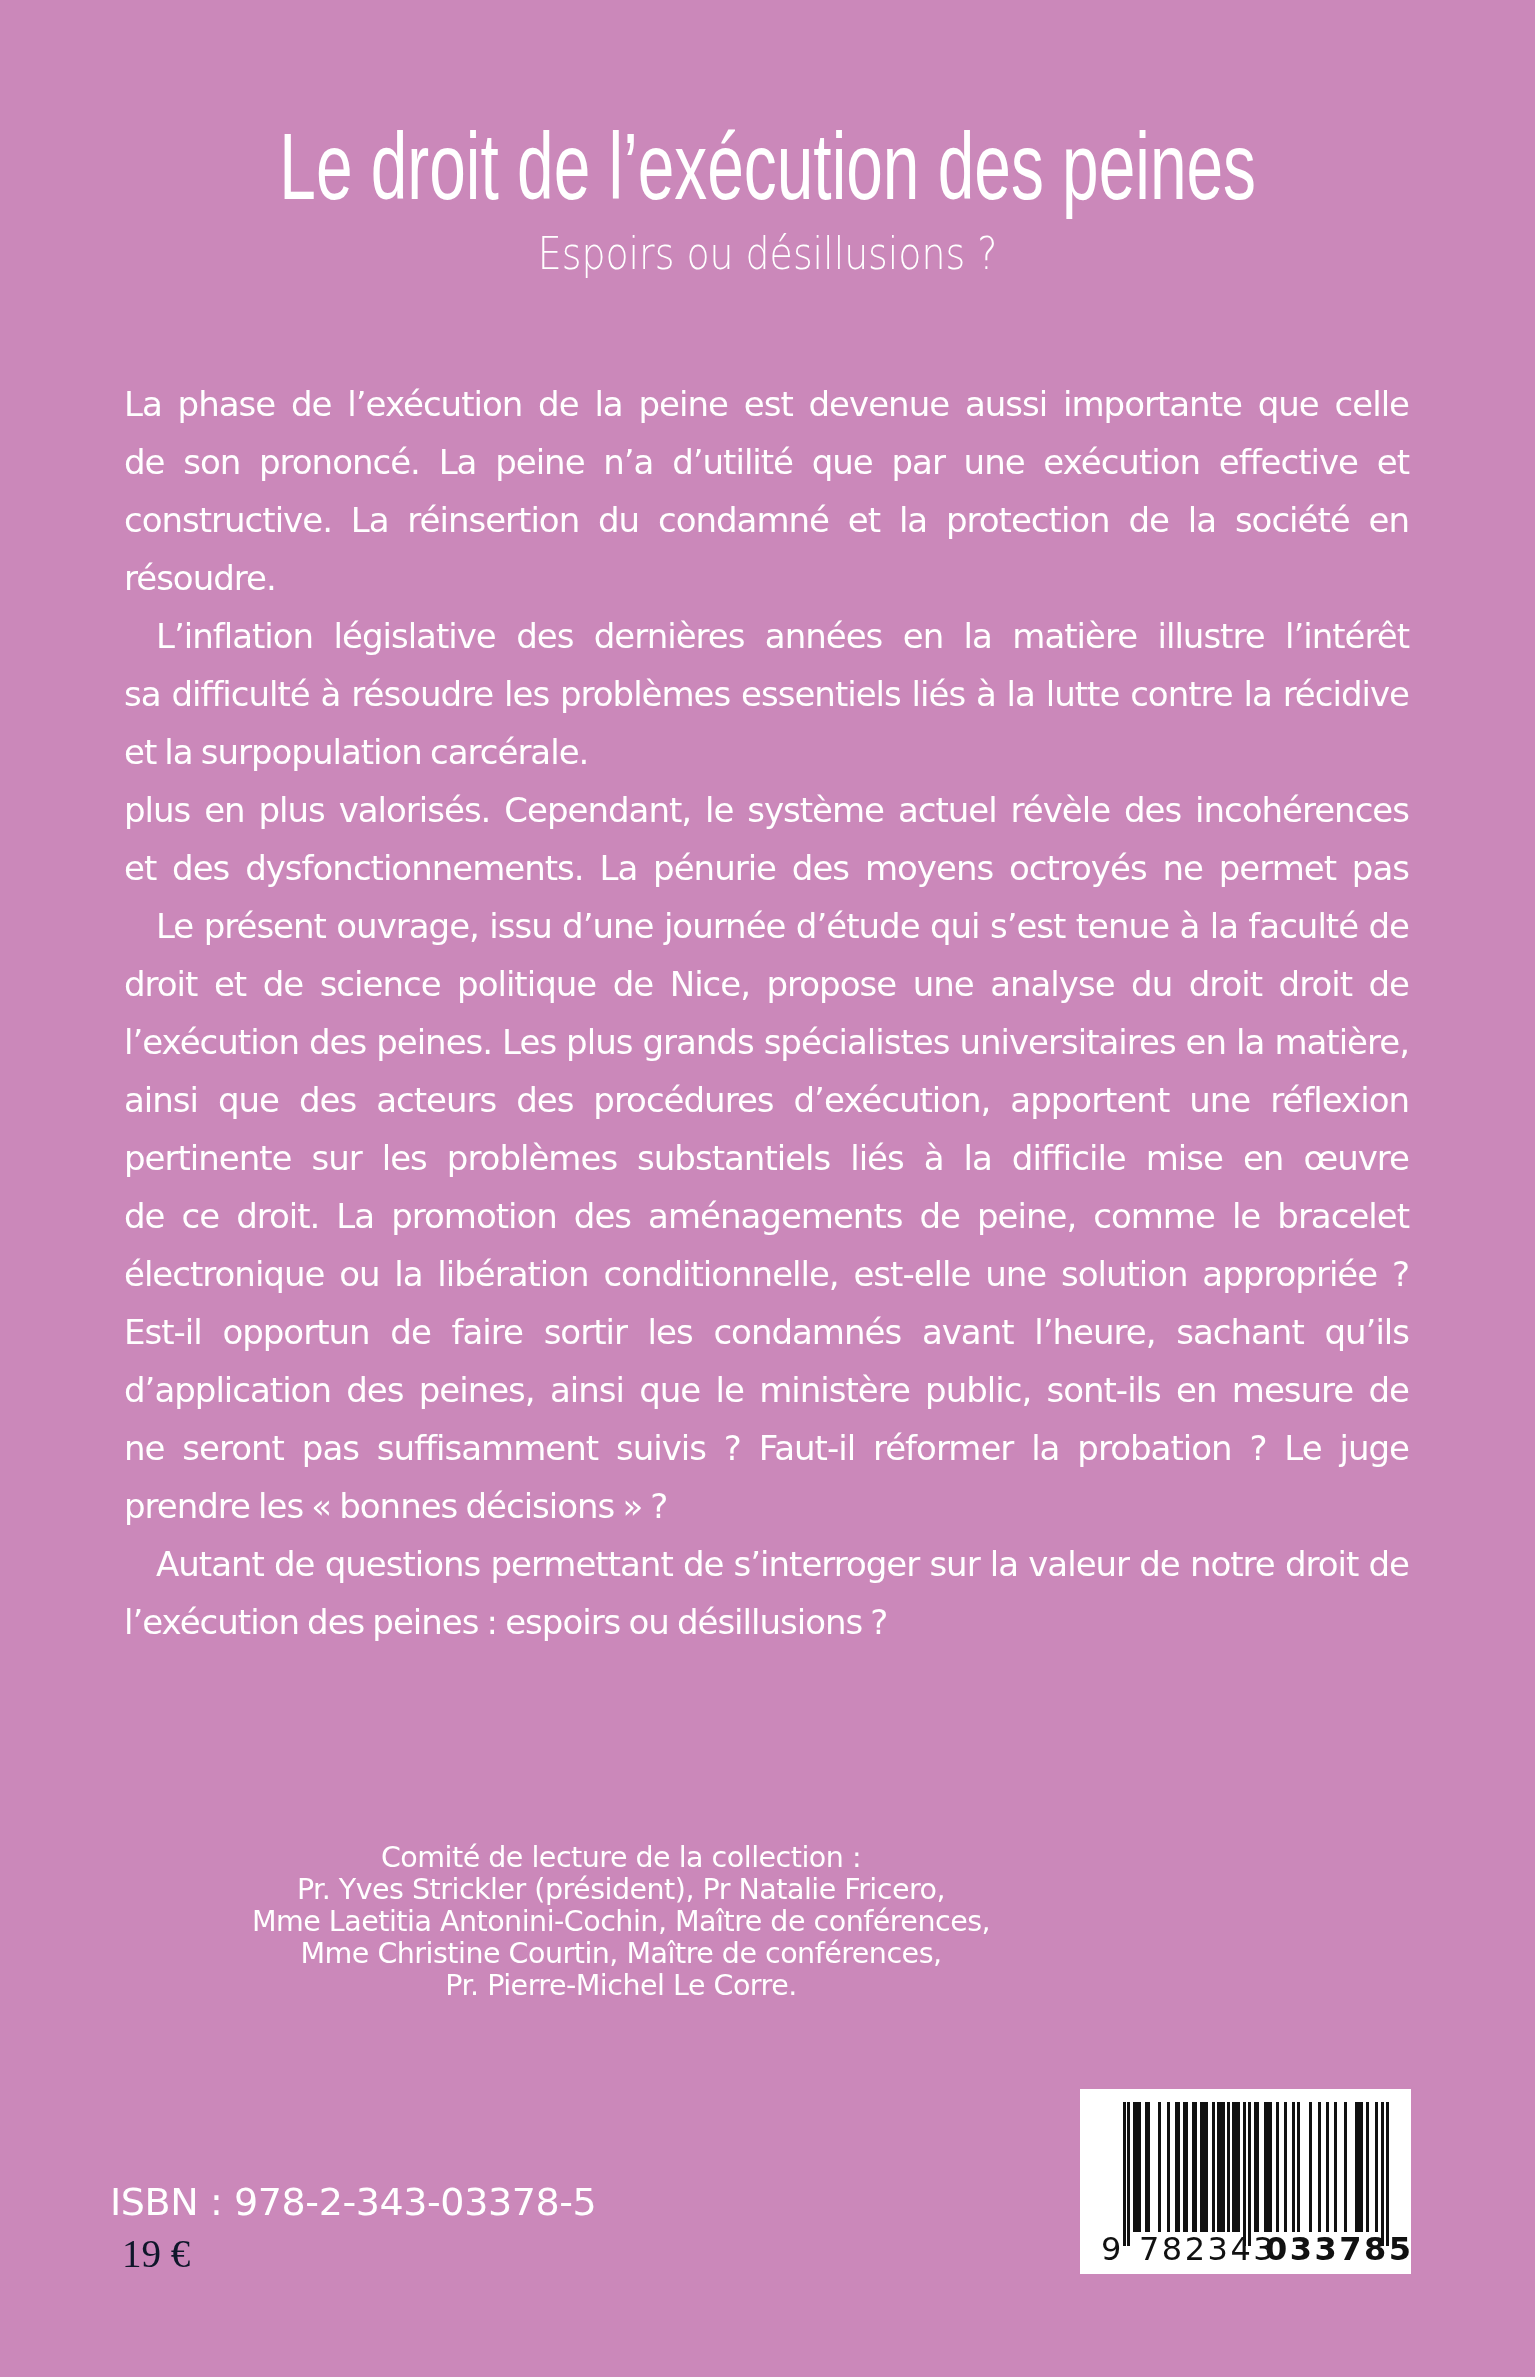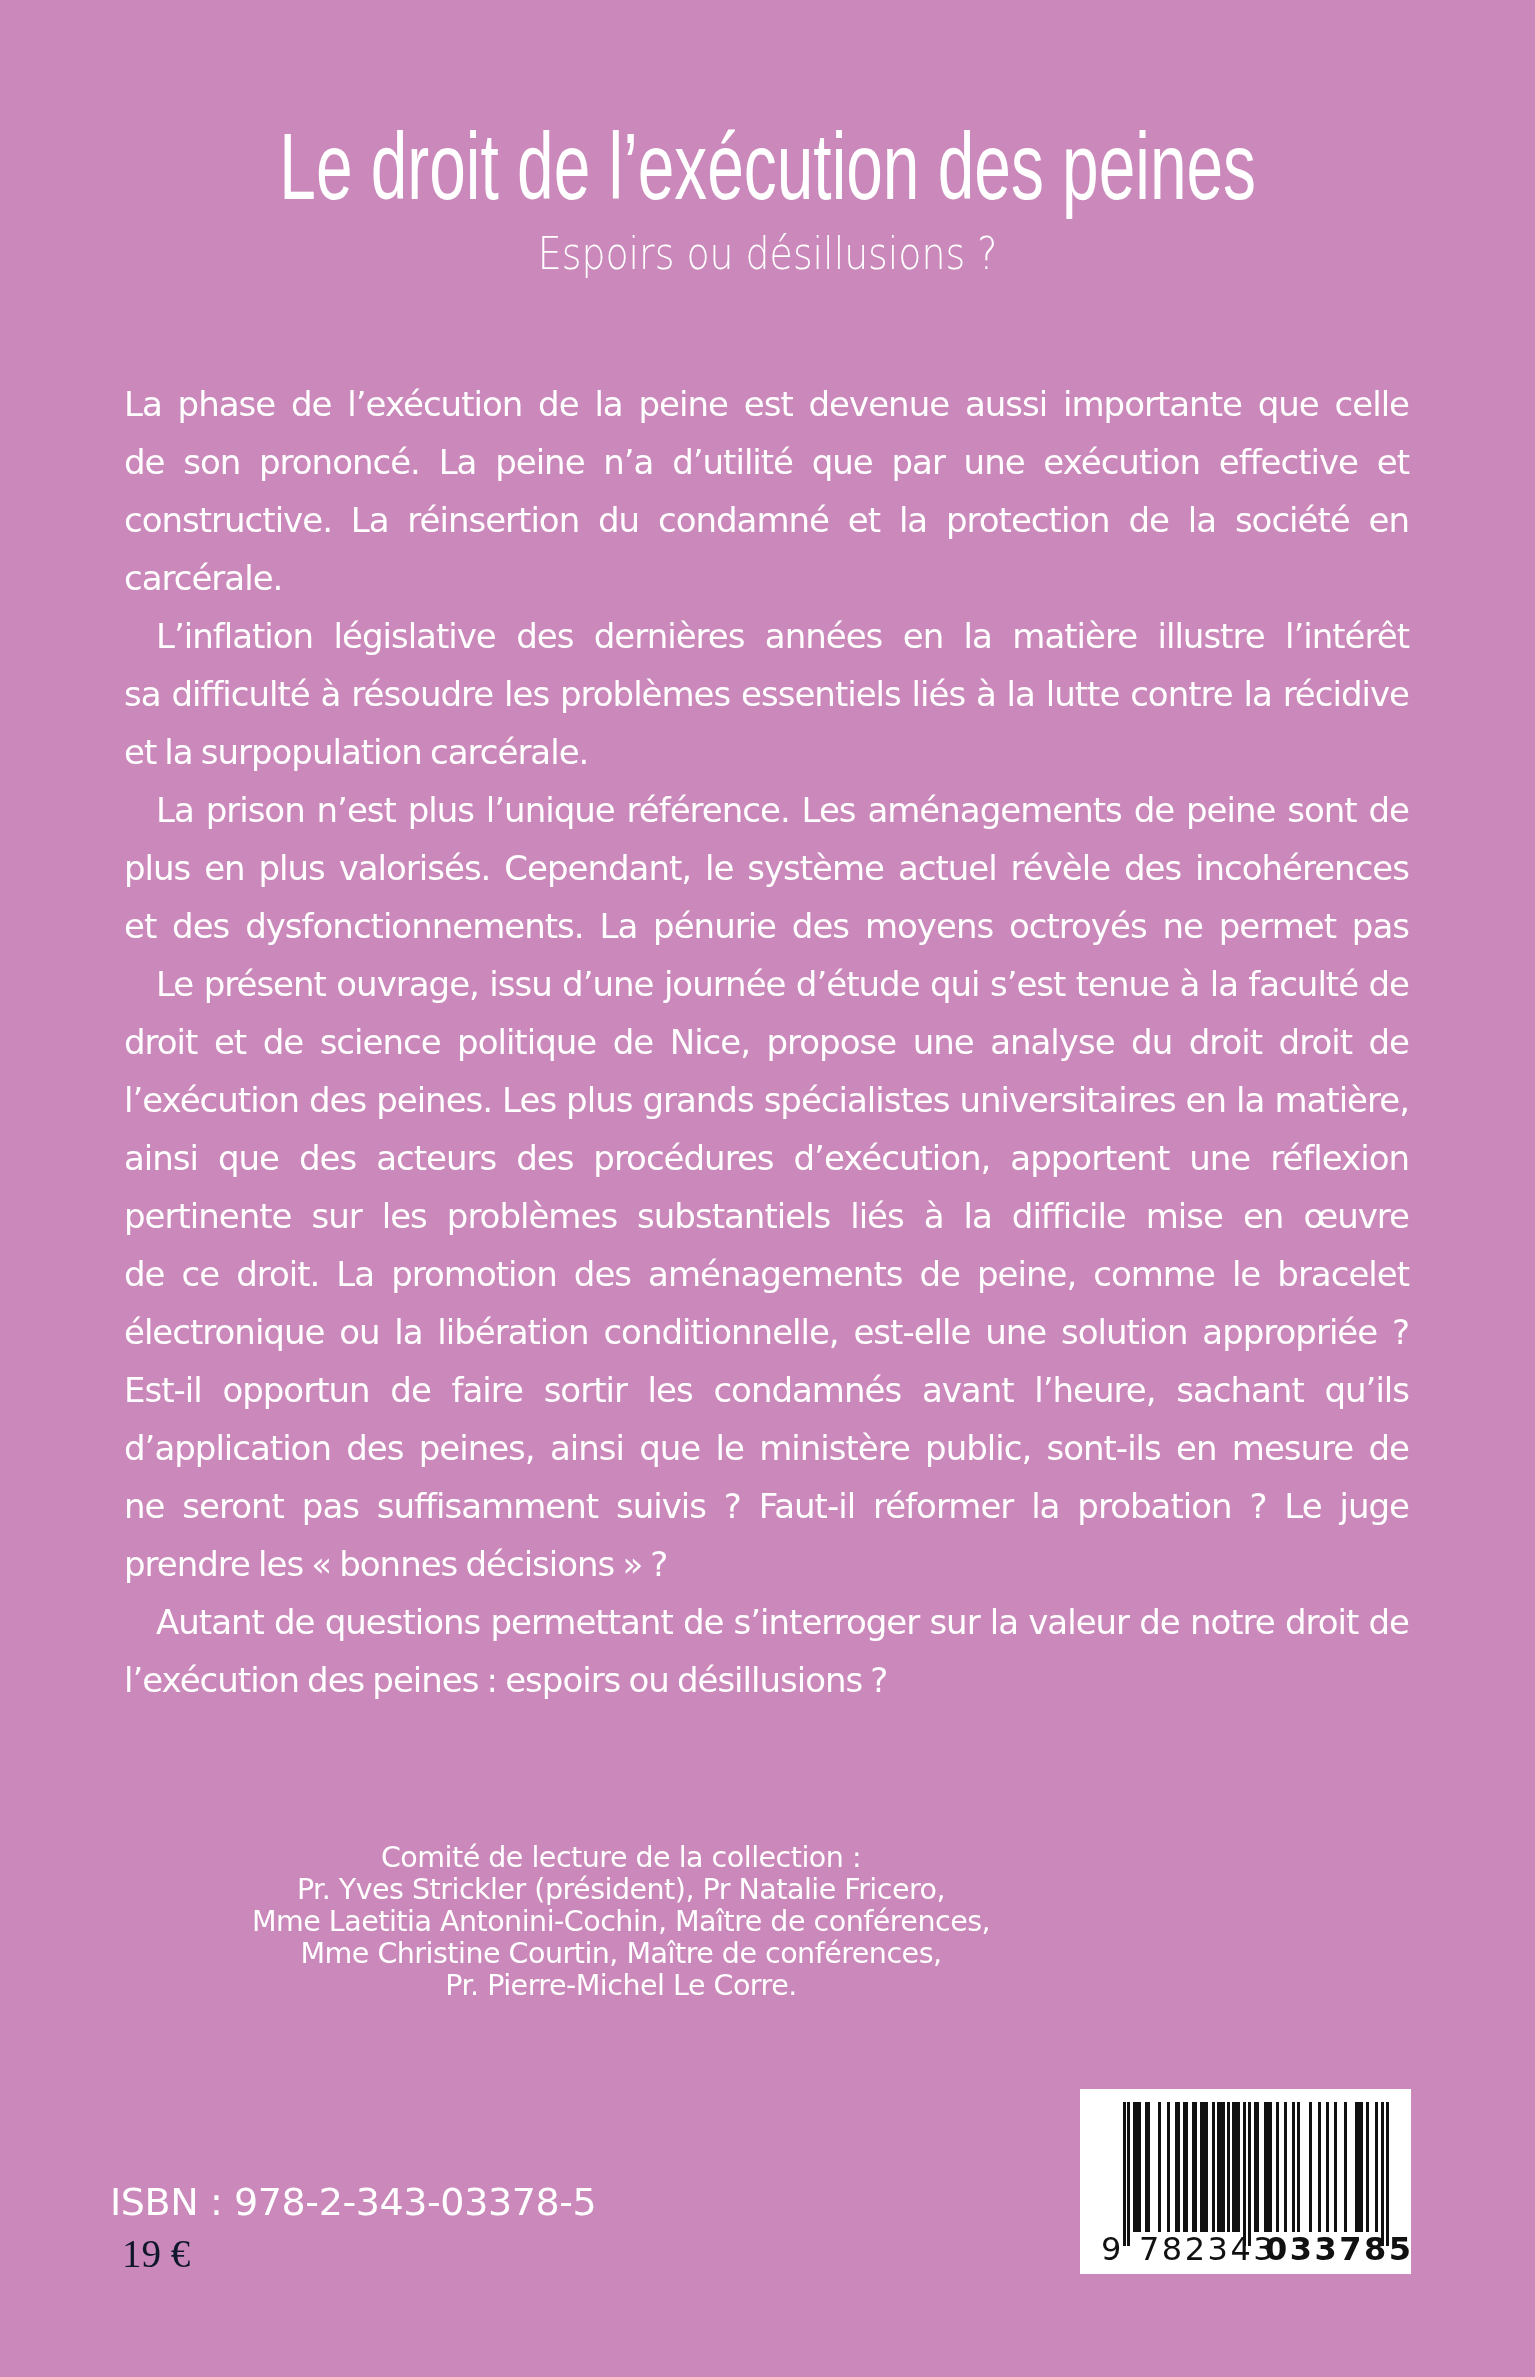--- a/index.html
+++ b/index.html
@@ -95,29 +95,28 @@
 <body>
 
 <div class="title">Le droit de l’exécution des peines</div>
 <div class="subtitle">Espoirs ou désillusions ?</div>
 
 <div class="body">
   <p class="para">
     <span class="line">La phase de l’exécution de la peine est devenue aussi importante que celle</span>
     <span class="line">de son prononcé. La peine n’a d’utilité que par une exécution effective et</span>
     <span class="line">constructive. La réinsertion du condamné et la protection de la société en</span>
-    <span class="line last">carcérale.</span>
+    <span class="line last">résoudre.</span>
   </p>
   <p class="para">
     <span class="line indent">L’inflation législative des dernières années en la matière illustre l’intérêt</span>
     <span class="line">sa difficulté à résoudre les problèmes essentiels liés à la lutte contre la récidive</span>
     <span class="line last">et la surpopulation carcérale.</span>
   </p>
   <p class="para">
-    <span class="line indent">La prison n’est plus l’unique référence. Les aménagements de peine sont de</span>
     <span class="line">plus en plus valorisés. Cependant, le système actuel révèle des incohérences</span>
     <span class="line">et des dysfonctionnements. La pénurie des moyens octroyés ne permet pas</span>
   </p>
   <p class="para">
     <span class="line indent">Le présent ouvrage, issu d’une journée d’étude qui s’est tenue à la faculté de</span>
     <span class="line">droit et de science politique de Nice, propose une analyse du droit droit de</span>
     <span class="line">l’exécution des peines. Les plus grands spécialistes universitaires en la matière,</span>
     <span class="line">ainsi que des acteurs des procédures d’exécution, apportent une réflexion</span>
     <span class="line">pertinente sur les problèmes substantiels liés à la difficile mise en œuvre</span>
     <span class="line">de ce droit. La promotion des aménagements de peine, comme le bracelet</span>

